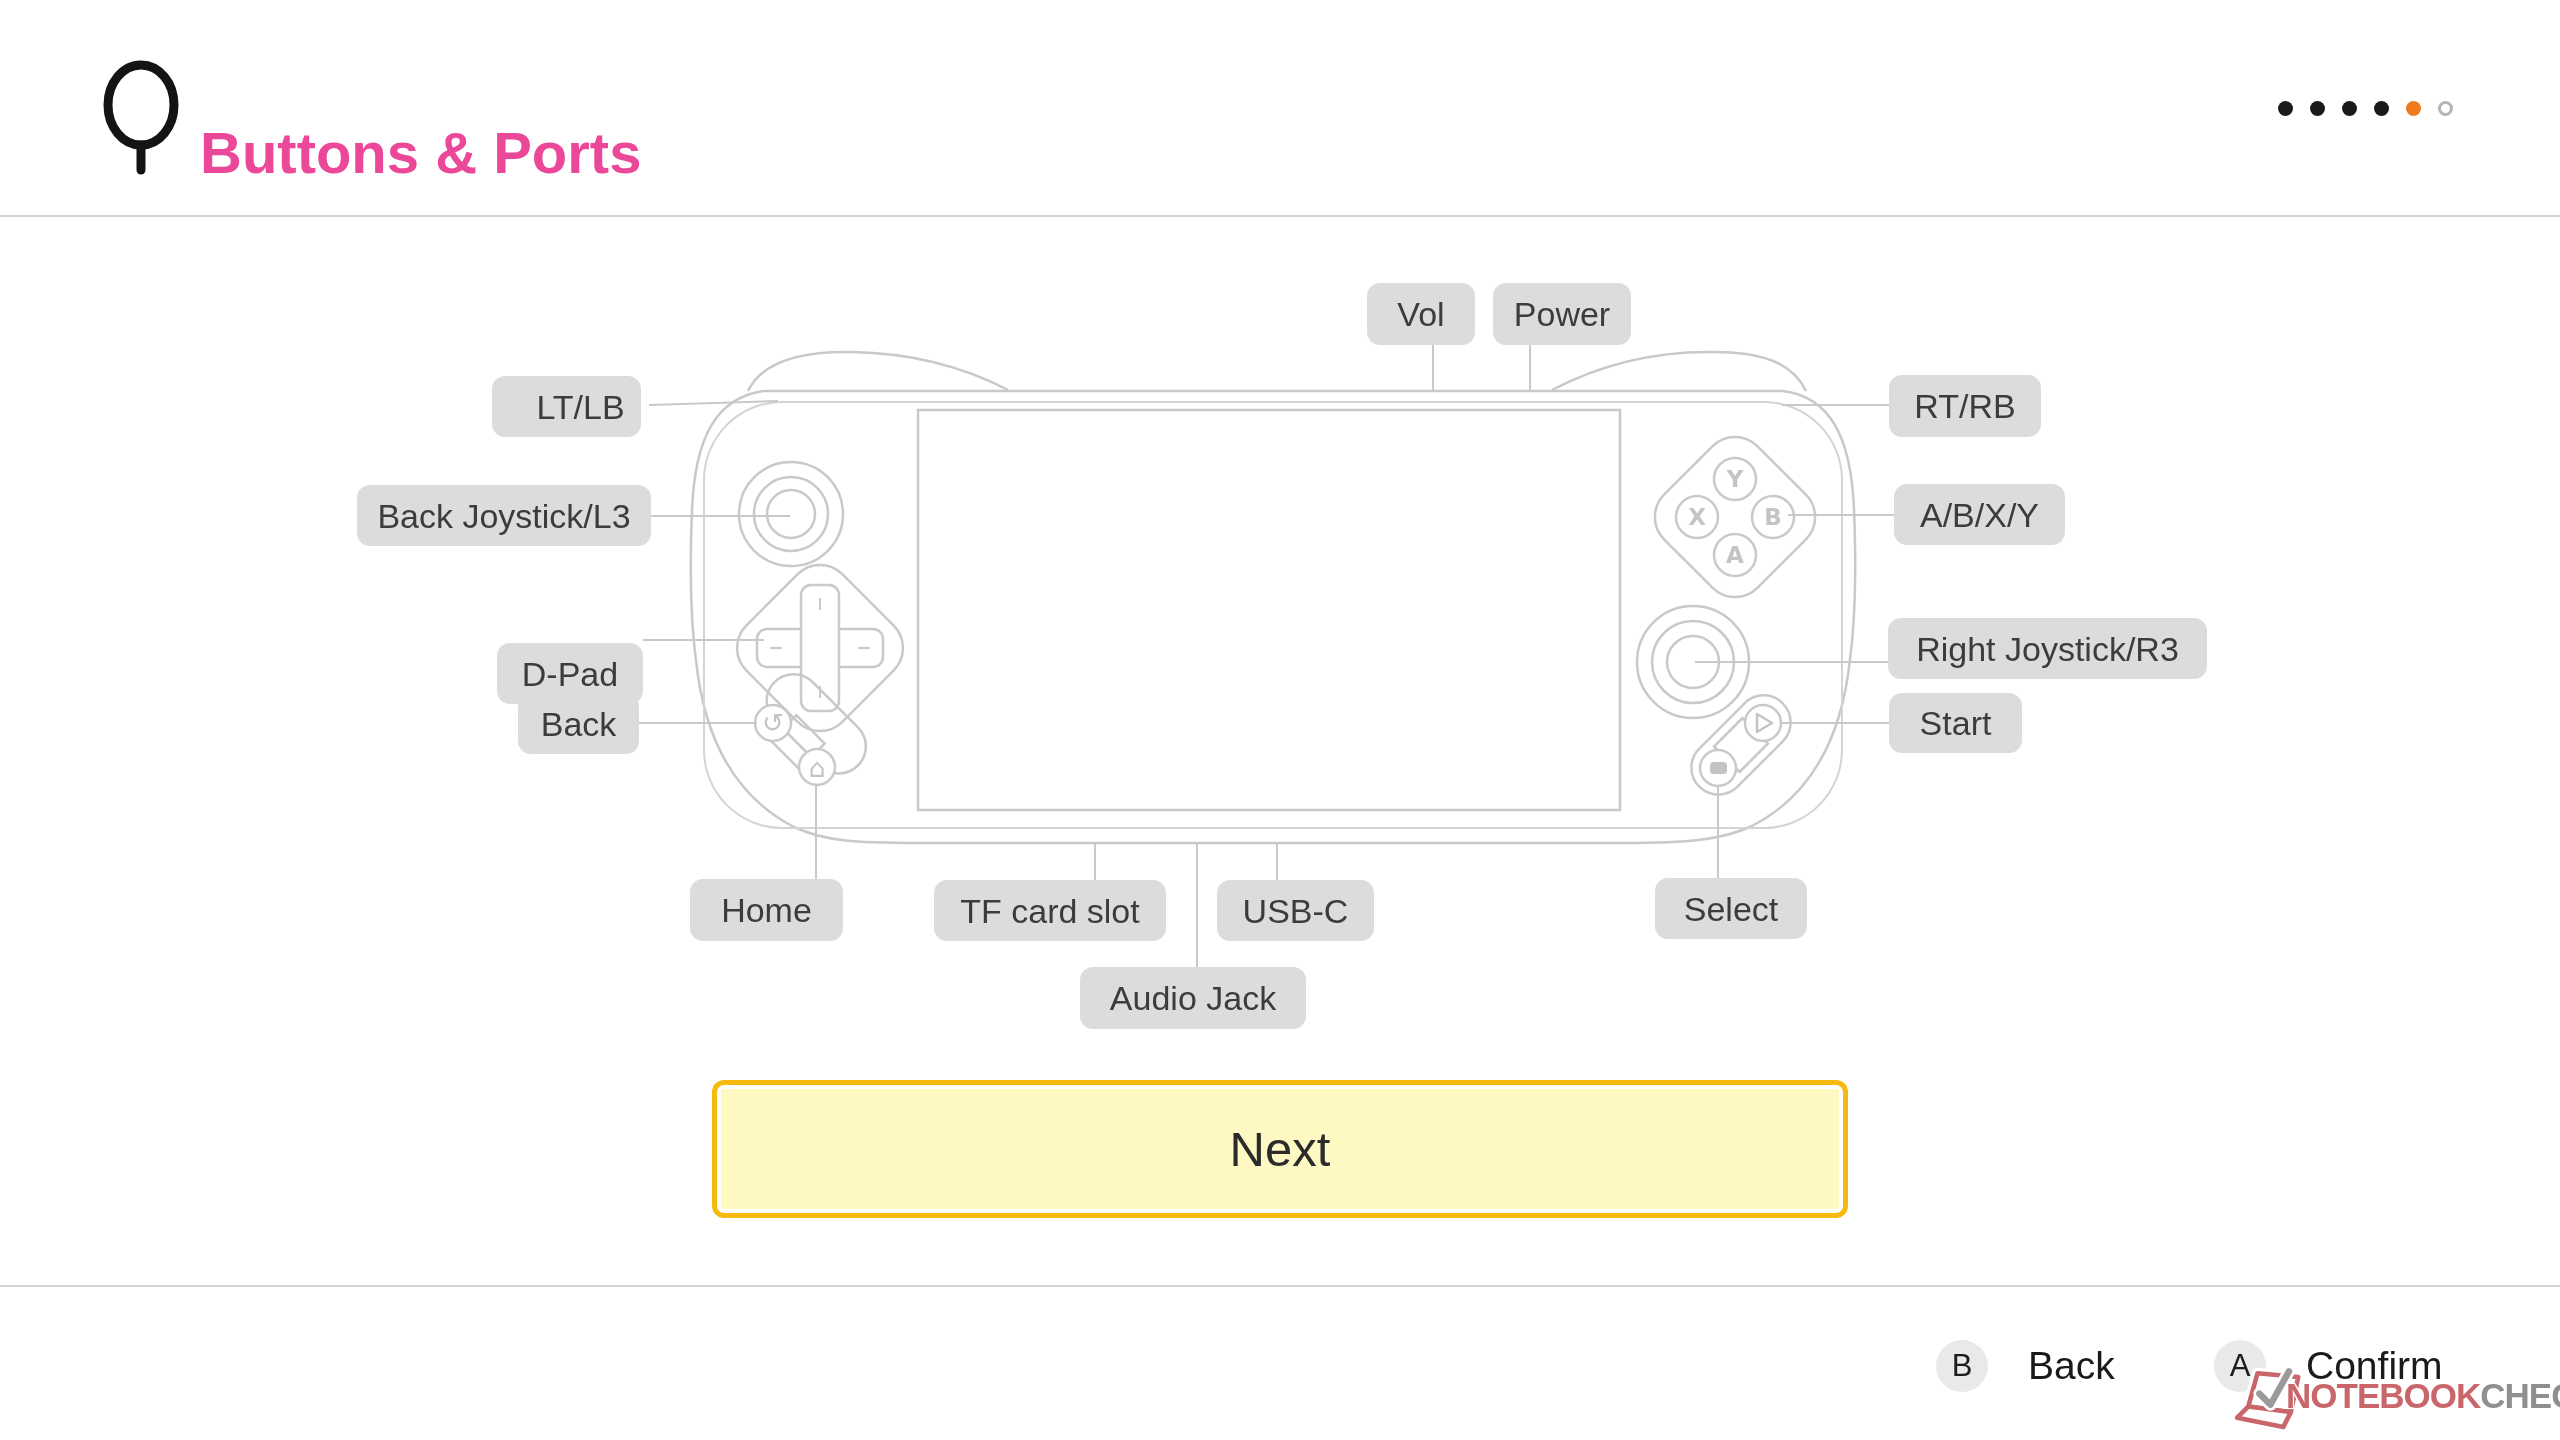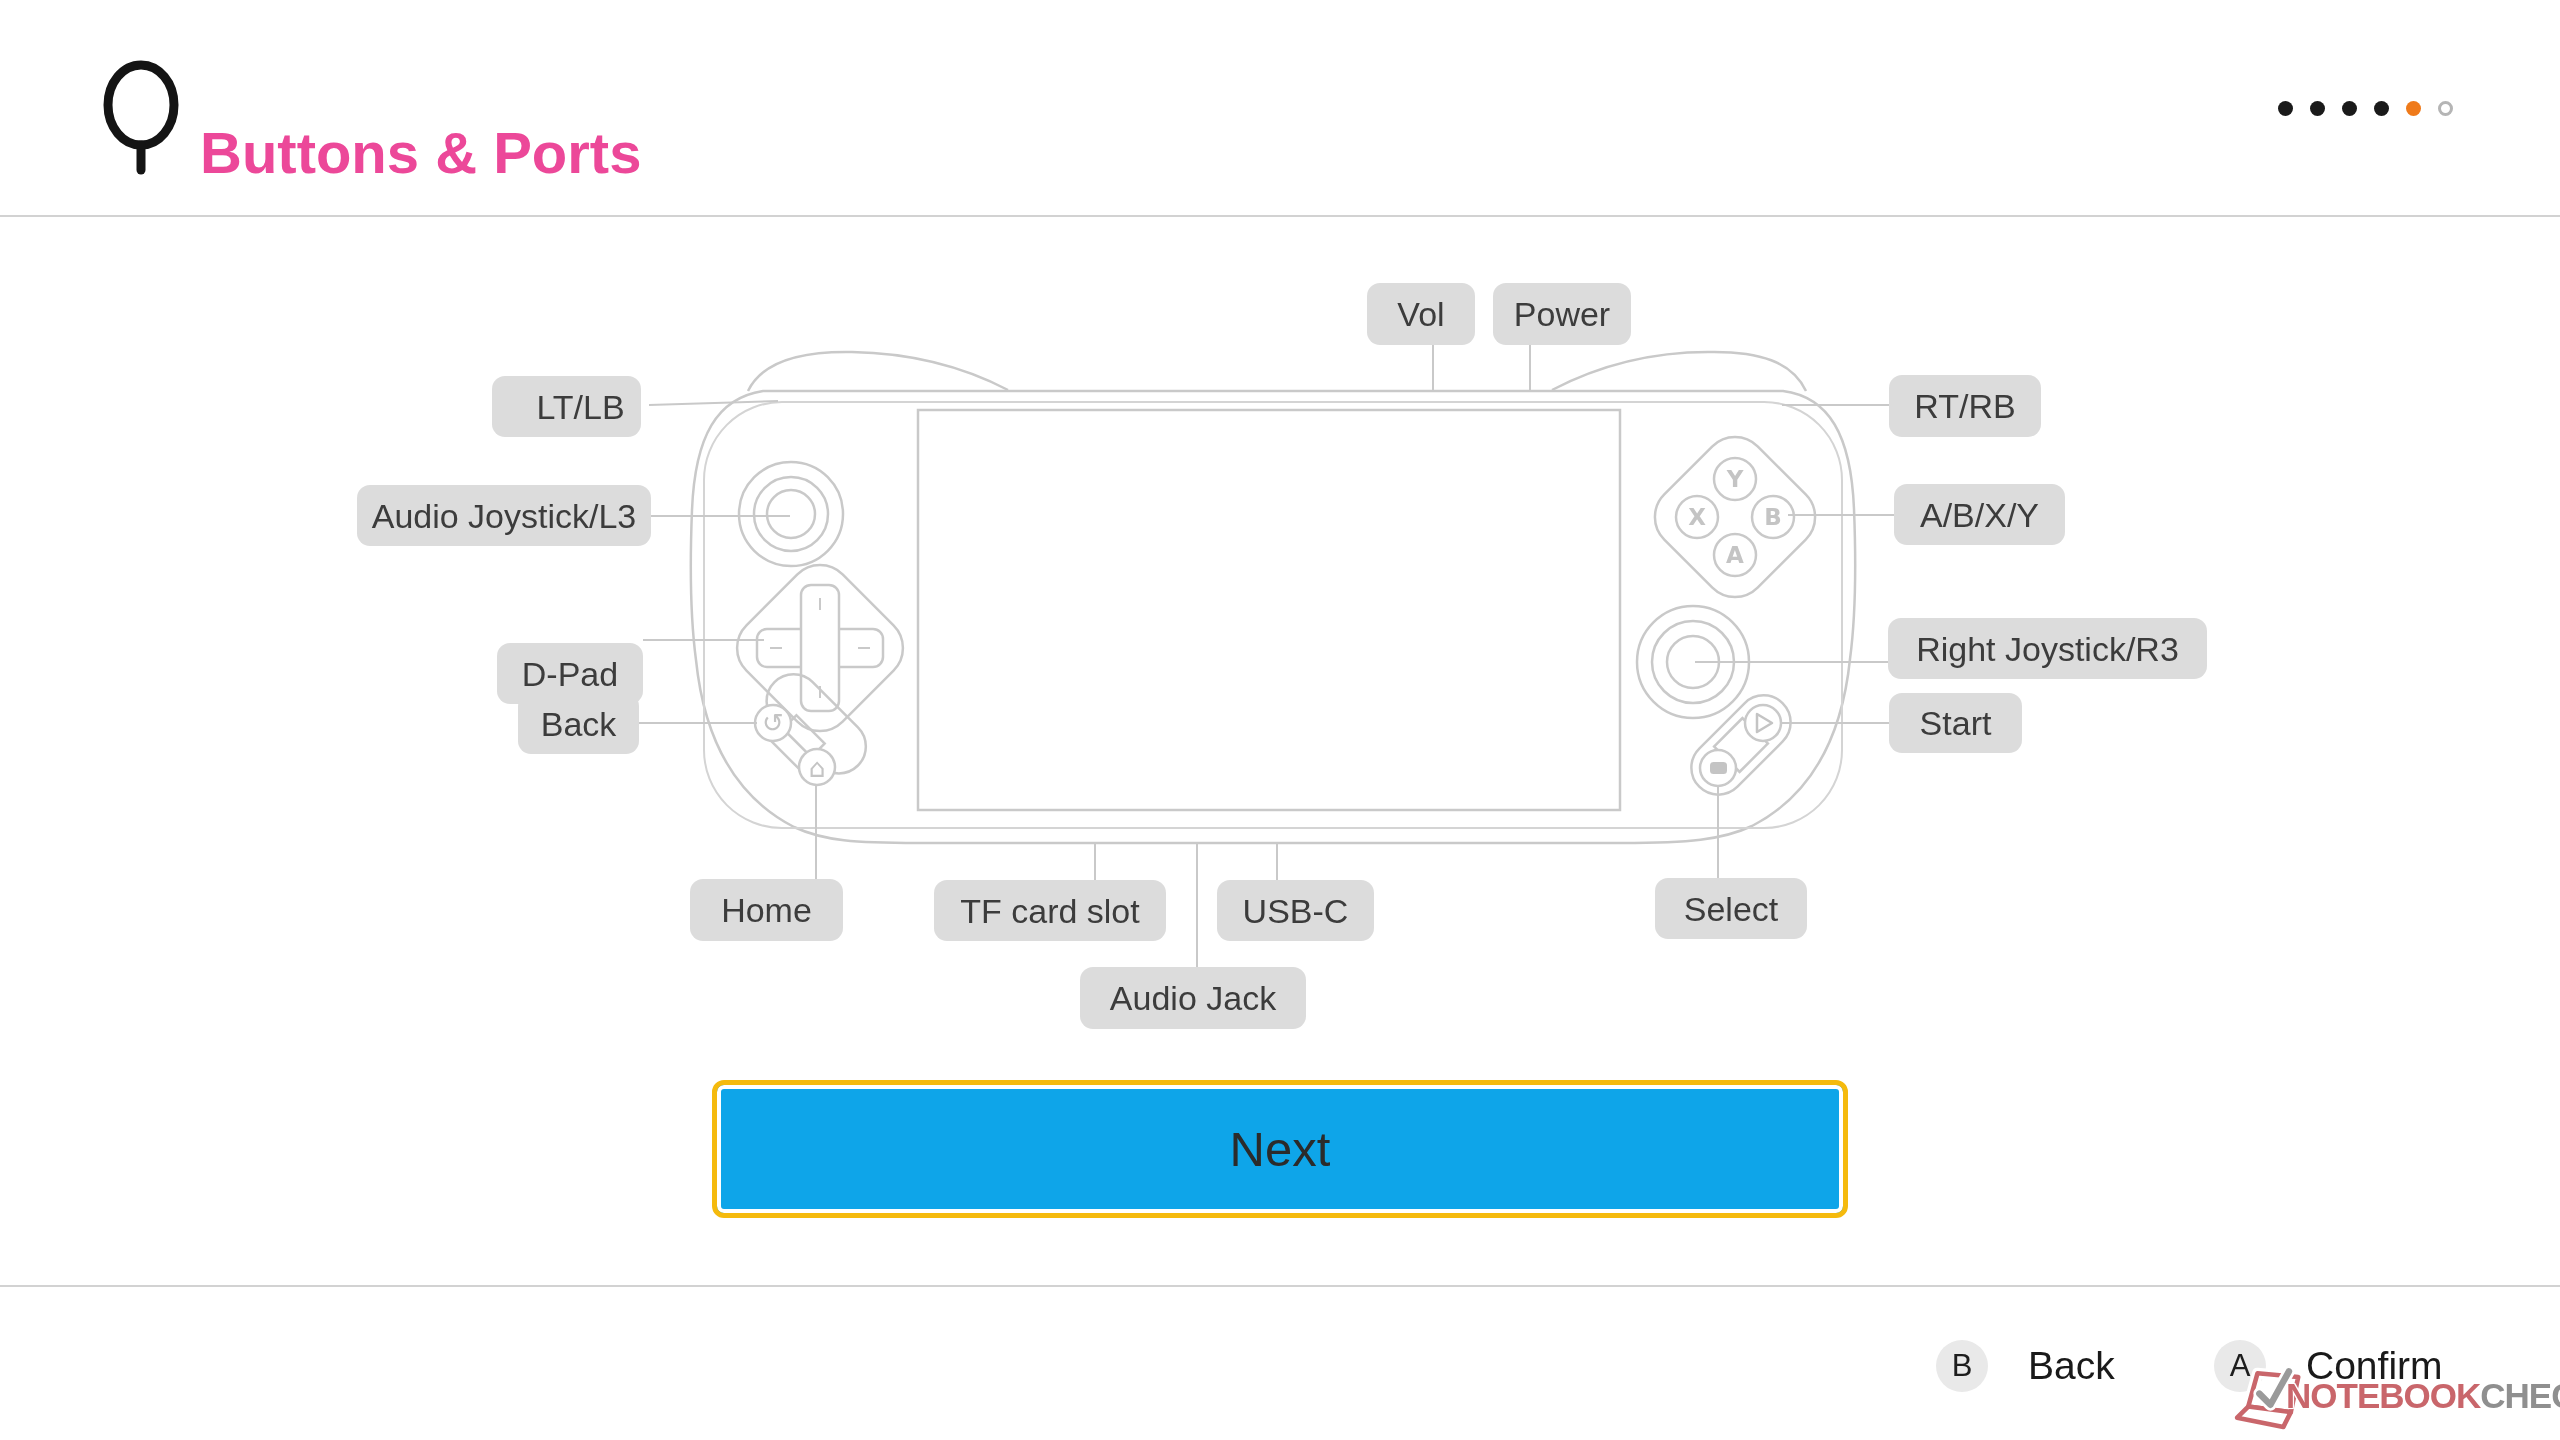--- a/index.html
+++ b/index.html
@@ -21,21 +21,21 @@
   
   #device-art{position:absolute;left:0;top:0;width:2560px;height:1440px;}
   .diagram-label{
     position:absolute;background:var(--label-bg);color:var(--label-text);
     border-radius:13px;display:flex;align-items:center;justify-content:center;
     font-size:34px;white-space:nowrap;line-height:1;
   }
   
   .next-btn{
     position:absolute;left:712px;top:1080px;width:1136px;height:138px;box-sizing:border-box;
-    background:#0ea5e9;border:5px solid var(--next-border);border-radius:12px;
+    background:#fef9c3;border:5px solid var(--next-border);border-radius:12px;
     box-shadow:inset 0 0 0 4px #ffffff;
     display:flex;align-items:center;justify-content:center;
     font-size:49px;color:#2b2b2b;cursor:pointer;
   }
   
   .footer-action{position:absolute;top:1340px;display:flex;align-items:center;}
   .key-circle{
     width:52px;height:52px;border-radius:50%;background:#e9e9e9;color:#1d1d1d;
     display:flex;align-items:center;justify-content:center;font-size:31px;flex:0 0 auto;
   }
@@ -166,21 +166,21 @@
         <line x1="1277" y1="844" x2="1277" y2="880"></line>
         <line x1="1197" y1="844" x2="1197" y2="967"></line>
         <line x1="1718" y1="787" x2="1718" y2="878"></line>
       </g>
   </svg>
 
   <div>
       <div class="diagram-label" style="left: 1367px; top: 283px; width: 108px; height: 62px;">Vol</div>
       <div class="diagram-label" style="left: 1493px; top: 283px; width: 138px; height: 62px;">Power</div>
       <div class="diagram-label" style="left: 492px; top: 376px; width: 121px; height: 61px; padding-left: 28px;">LT/LB</div>
-      <div class="diagram-label" style="left: 357px; top: 485px; width: 294px; height: 61px;">Audio Joystick/L3</div>
+      <div class="diagram-label" style="left: 357px; top: 485px; width: 294px; height: 61px;">Back Joystick/L3</div>
       <div class="diagram-label" style="left: 497px; top: 604px; width: 146px; height: 61px; margin-top: 39px;">D-Pad</div>
       <div class="diagram-label" style="left: 518px; top: 693px; width: 121px; height: 61px;">Back</div>
       <div class="diagram-label" style="left: 1889px; top: 375px; width: 152px; height: 62px;">RT/RB</div>
       <div class="diagram-label" style="left: 1894px; top: 484px; width: 171px; height: 61px;">A/B/X/Y</div>
       <div class="diagram-label" style="left: 1888px; top: 618px; width: 319px; height: 61px;">Right Joystick/R3</div>
       <div class="diagram-label" style="left: 1889px; top: 693px; width: 133px; height: 60px;">Start</div>
       <div class="diagram-label" style="left: 690px; top: 879px; width: 153px; height: 62px;">Home</div>
       <div class="diagram-label" style="left: 934px; top: 880px; width: 232px; height: 61px;">TF card slot</div>
       <div class="diagram-label" style="left: 1217px; top: 880px; width: 157px; height: 61px; text-align: right;">USB-C</div>
       <div class="diagram-label" style="left: 1655px; top: 878px; width: 152px; height: 61px;">Select</div>

